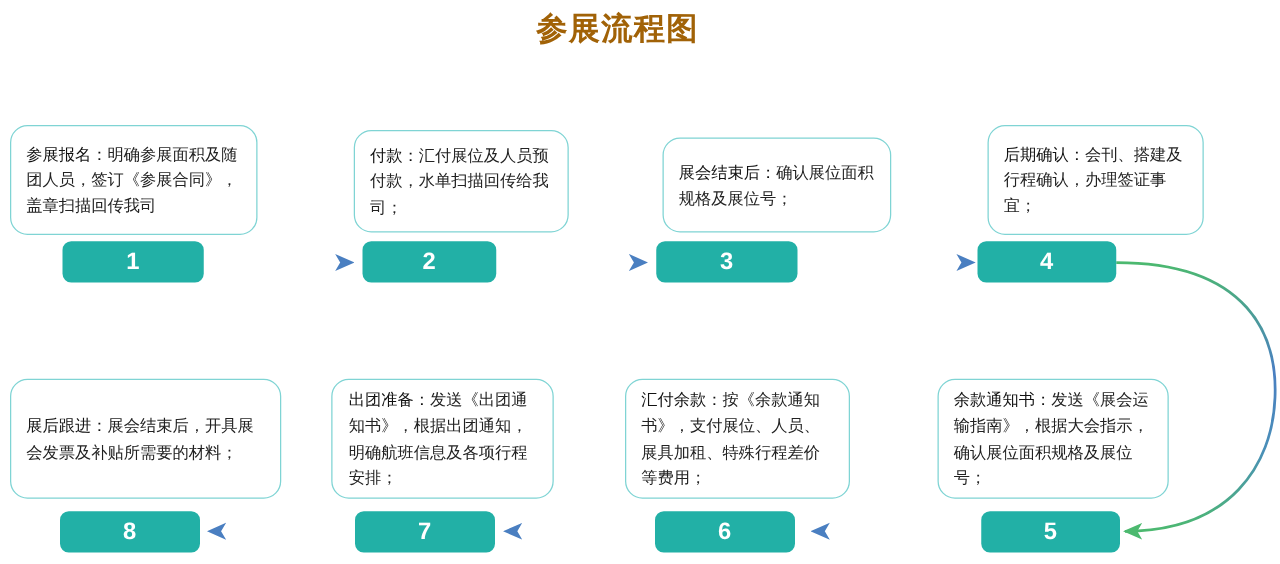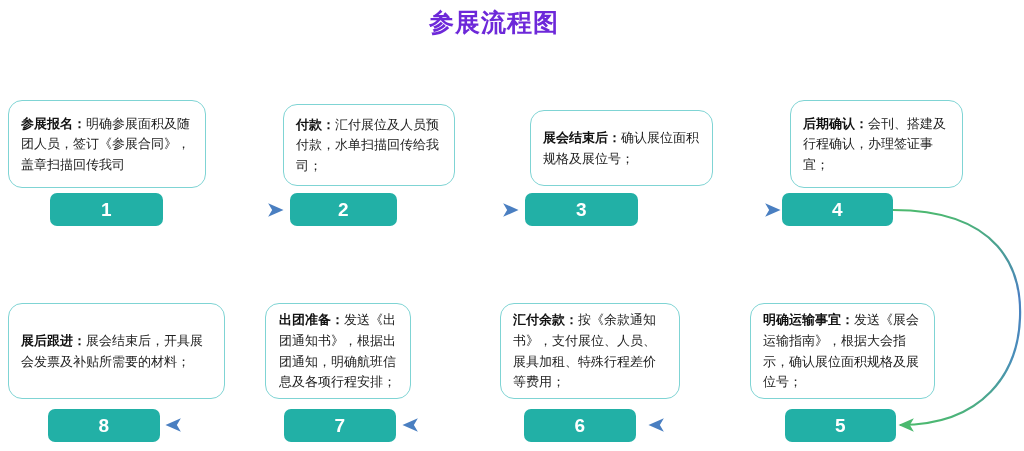--- a/index.html
+++ b/index.html
@@ -18,21 +18,21 @@
 
   
   #chart-title {
     position: absolute;
     left: 0;
     top: 6px;
     width: 988px;
     text-align: center;
     font-size: 25px;
     font-weight: bold;
-    color: #6d28d9;
+    color: #a16207;
     letter-spacing: 1px;
   }
 
   
   #connectors {
     position: absolute;
     left: 0;
     top: 0;
     width: 1024px;
     height: 451px;
@@ -50,21 +50,21 @@
     display: flex;
     align-items: center;
   }
   .step-text {
     font-size: 13px;
     line-height: 1.58;
     color: #222222;
     word-break: break-all;
   }
   .step-text .lead {
-    font-weight: bold;
+    font-weight: normal;
     color: #111111;
   }
 
   
   .step-badge {
     position: absolute;
     box-sizing: border-box;
     background: #22b0a6;
     border-radius: 7px;
     color: #ffffff;
@@ -151,31 +151,31 @@
     </div>
   </div>
 
   <div class="step-badge" style="left:50px; top:193px; width:113px; height:33px;">1</div>
   <div class="step-badge" style="left:290px; top:193px; width:107px; height:33px;">2</div>
   <div class="step-badge" style="left:525px; top:193px; width:113px; height:33px;">3</div>
   <div class="step-badge" style="left:782px; top:193px; width:111px; height:33px;">4</div>
 
   <div class="step-card" style="left:750px; top:303px; width:185px; height:96px;">
     <div class="step-text">
-      <span class="lead">明确运输事宜：</span><span>发送《展会运输指南》，根据大会指示，确认展位面积规格及展位号；</span>
+      <span class="lead">余款通知书：</span><span>发送《展会运输指南》，根据大会指示，确认展位面积规格及展位号；</span>
     </div>
   </div>
 
   <div class="step-card" style="left:500px; top:303px; width:180px; height:96px;">
     <div class="step-text">
       <span class="lead">汇付余款：</span><span>按《余款通知书》，支付展位、人员、展具加租、特殊行程差价等费用；</span>
     </div>
   </div>
 
-  <div class="step-card" style="left:265px; top:303px; width:146px; height:96px;padding-left:13px;">
+  <div class="step-card" style="left:265px; top:303px; width:178px; height:96px;padding-left:13px;">
     <div class="step-text">
       <span class="lead">出团准备：</span><span>发送《出团通知书》，根据出团通知，明确航班信息及各项行程安排；</span>
     </div>
   </div>
 
   <div class="step-card" style="left:8px; top:303px; width:217px; height:96px;">
     <div class="step-text">
       <span class="lead">展后跟进：</span><span>展会结束后，开具展会发票及补贴所需要的材料；</span>
     </div>
   </div>

